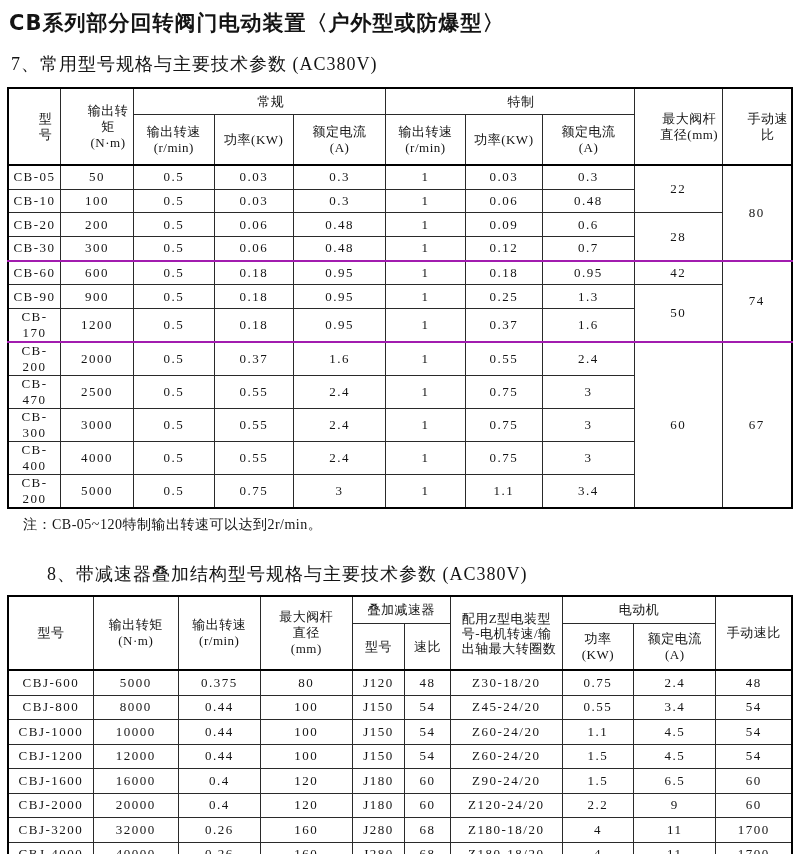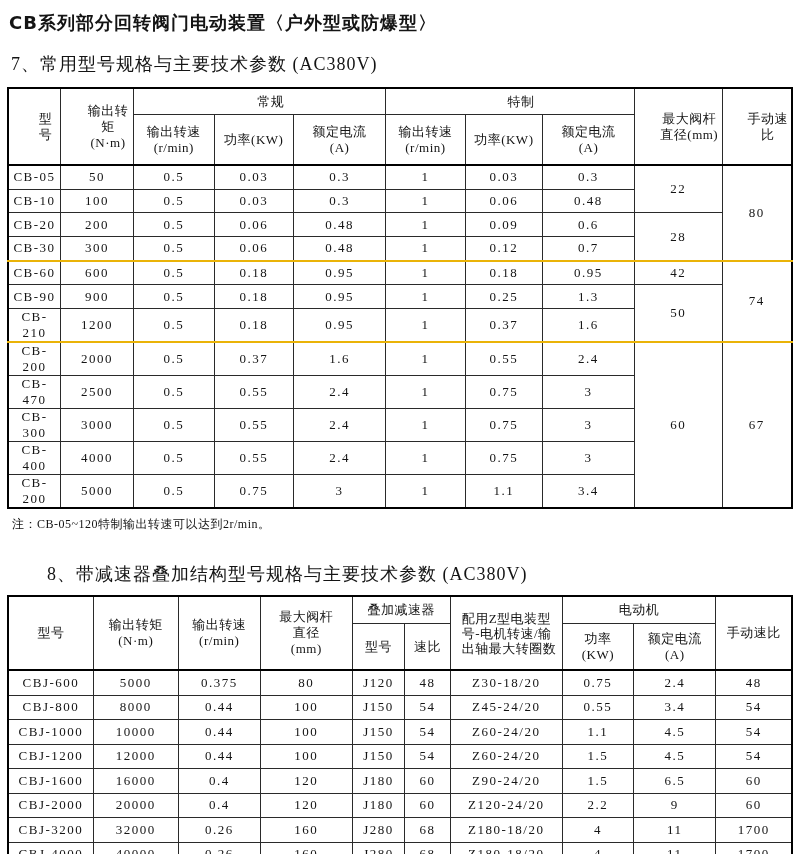--- a/index.html
+++ b/index.html
@@ -5,30 +5,30 @@
   html,body { margin:0; padding:0; background:#ffffff; }
   body {
     width:800px; height:854px; overflow:hidden;
     font-family:"Liberation Serif","DejaVu Serif",serif;
     color:#141414;
   }
   .page { padding:6px 7px 0 7px; }
 
   .doc-title {
     font-family:"DejaVu Sans","Liberation Sans",sans-serif;
-    font-weight:bold; font-size:18px; letter-spacing:1px;
+    font-weight:bold; font-size:21px; letter-spacing:1px;
     margin:2px 0 0 2px; line-height:30px;
   }
   .section-heading {
     font-size:18px; letter-spacing:1px;
     margin:18px 0 0 4px; line-height:16px;
   }
   .note {
-    font-size:12px; letter-spacing:0.5px;
-    margin:8px 0 0 5px; line-height:15px;font-family:Liberation Serif, serif;
+    font-size:14px; letter-spacing:0.5px;
+    margin:8px 0 0 16px; line-height:15px;font-family:Liberation Serif, serif;
   }
 
   table {
     border-collapse:collapse; table-layout:fixed; width:100%;
     border:2px solid #000; text-align:center;
     margin-top:15px;
   }
   th, td {
     border:1px solid #2a2a2a;
     font-weight:normal; font-size:13px;
@@ -42,21 +42,21 @@
   #table7 thead tr.h2 th { height:49px; }
   #table7 tbody td { height:22.7px; }
   
   #table8 { margin-top:13px; }
   #table8 thead tr.h1 th { height:26px; }
   #table8 thead tr.h2 th { height:45px; }
   #table8 tbody td { height:23.5px; }
   #table8 .z-head { text-align:left; padding-left:11px; line-height:15px; }
 
   tbody tr:first-child td { border-top:2px solid #000; }
-  tr.group-top td { border-top:2px solid #eab308; }
+  tr.group-top td { border-top:2px solid #a21caf; }
 </style>
 </head>
 <body>
 
 <div class="page">
 
   <div class="doc-title">CB系列部分回转阀门电动装置〈户外型或防爆型〉</div>
 
   <div class="section-heading">7、常用型号规格与主要技术参数 (AC380V)</div>
 
@@ -158,21 +158,21 @@
           <td>900</td>
           <td>0.5</td>
           <td>0.18</td>
           <td>0.95</td>
           <td>1</td>
           <td>0.25</td>
           <td>1.3</td>
           <td rowspan="2">50</td>
         </tr>
         <tr>
-          <td>CB-210</td>
+          <td>CB-170</td>
           <td>1200</td>
           <td>0.5</td>
           <td>0.18</td>
           <td>0.95</td>
           <td>1</td>
           <td>0.37</td>
           <td>1.6</td>
         </tr>
         <tr class="group-top">
           <td>CB-200</td>

